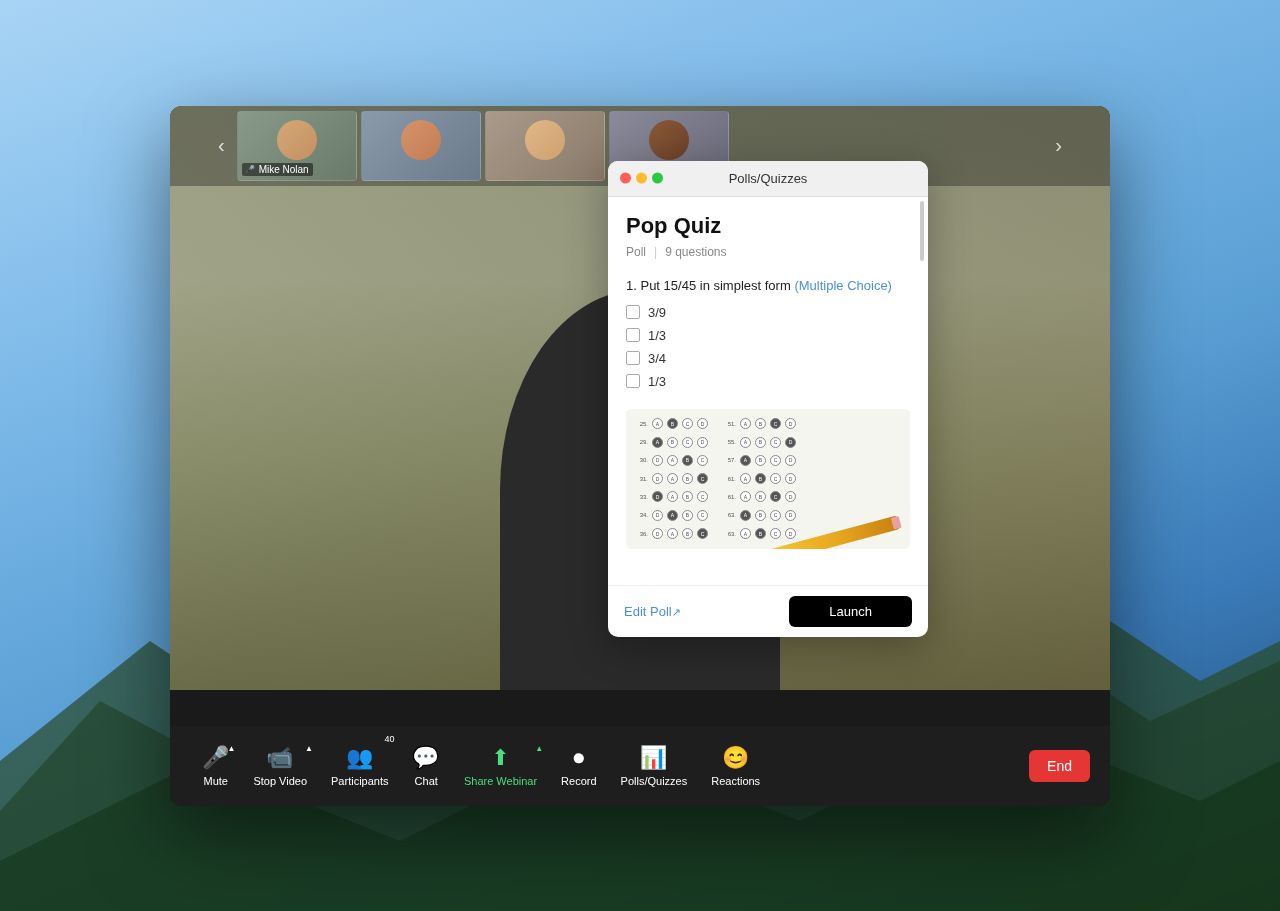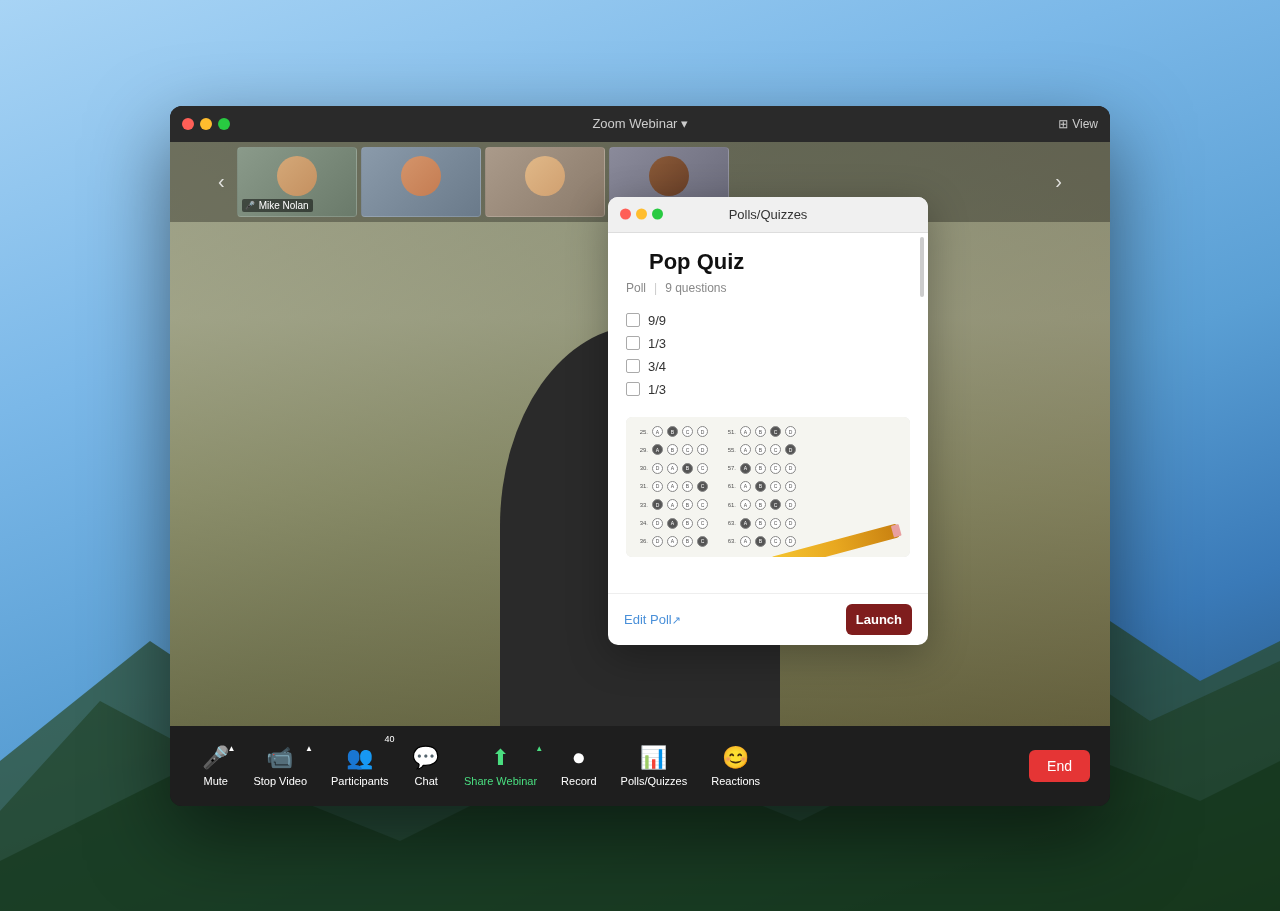--- a/index.html
+++ b/index.html
@@ -321,21 +321,20 @@
     .poll-dialog-body::-webkit-scrollbar-thumb {
       background: #ccc;
       border-radius: 3px;
     }
 
     .poll-title {
       font-size: 22px;
       font-weight: 700;
       color: #111;
       margin-bottom: 6px;
-      margin-left: 23px;
     }
 
     .poll-meta {
       font-size: 12px;
       color: #888;
       margin-bottom: 18px;
       display: flex;
       align-items: center;
       gap: 8px;
     }
@@ -454,27 +453,27 @@
       font-size: 13px;
       color: #4a90d9;
       cursor: pointer;
       text-decoration: none;
       display: flex;
       align-items: flex-end;
       gap: 0;
     }
 
     .launch-btn {
-      background: #7f1d1d;
+      background: #000000;
       color: white;
       border: none;
       border-radius: 6px;
-      padding: 8px 10px;
+      padding: 8px 40px;
       font-size: 13px;
-      font-weight: 700;
+      font-weight: 400;
       cursor: pointer;
     }
 
     
     .scroll-indicator {
       position: absolute;
       right: 4px;
       top: 40px;
       width: 4px;
       height: 60px;
@@ -486,34 +485,20 @@
 <body>
 
 <svg class="mountains" viewBox="0 0 1280 350" preserveAspectRatio="none" style="position:absolute;bottom:0;left:0;width:100%;height:350px;pointer-events:none;">
   <polygon points="0,350 0,200 150,80 300,180 450,60 600,160 750,40 900,140 1050,20 1200,120 1280,80 1280,350" fill="#2a4a2a" opacity="0.7"></polygon>
   <polygon points="0,350 0,250 100,140 250,220 400,100 550,200 700,80 850,180 1000,60 1150,160 1280,100 1280,350" fill="#1a3a1a" opacity="0.5"></polygon>
   <polygon points="0,350 0,300 200,200 400,280 600,180 800,260 1000,160 1200,240 1280,200 1280,350" fill="#0a2a0a" opacity="0.4"></polygon>
 </svg>
 
 <div class="mac-window">
 
-  <div class="title-bar">
-    <div class="traffic-lights">
-      <div class="traffic-light close"></div>
-      <div class="traffic-light minimize"></div>
-      <div class="traffic-light maximize"></div>
-    </div>
-    <div class="title-bar-title">
-      <span>Zoom Webinar ▾</span>
-    </div>
-    <div class="title-bar-right">
-      <span>⊞</span>
-      <span>View</span>
-    </div>
-  </div>
 
   <div class="video-area">
 
     <div class="thumbnail-strip">
       <div class="nav-arrow">‹</div>
       <div class="thumb-container">
         <div class="thumb thumb-1">
           <div class="face face-1"></div>
           <div class="thumb-name">
             <span class="mic-icon-small">🎤</span>
@@ -554,23 +539,28 @@
 
       <div class="poll-dialog-body">
         <div class="poll-title">Pop Quiz</div>
         <div class="poll-meta">
           <span>Poll</span>
           <span class="poll-meta-divider">|</span>
           <span>9 questions</span>
         </div>
 
         <div class="question-block">
+          <div class="question-text">
+            <span>1.</span>
+            <span>Put 15/45 in simplest form</span>
+            <span class="question-type"> (<span>Multiple Choice</span>)</span>
+          </div>
           <div class="answer-option">
             <div class="answer-checkbox"></div>
-            <span class="answer-label">9/9</span>
+            <span class="answer-label">3/9</span>
           </div>
           <div class="answer-option">
             <div class="answer-checkbox"></div>
             <span class="answer-label">1/3</span>
           </div>
           <div class="answer-option">
             <div class="answer-checkbox"></div>
             <span class="answer-label">3/4</span>
           </div>
           <div class="answer-option">

